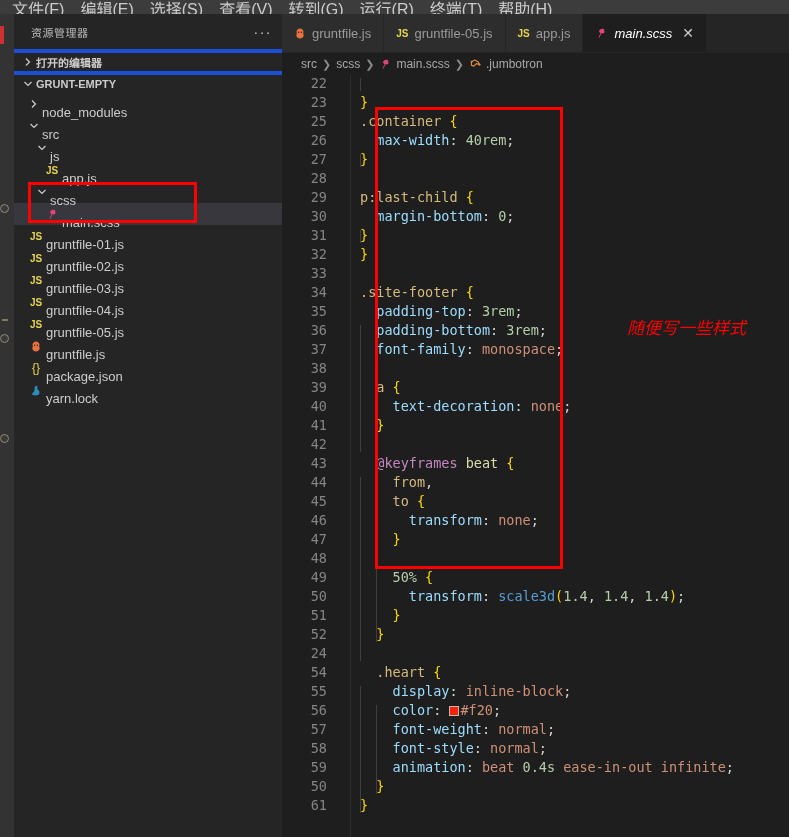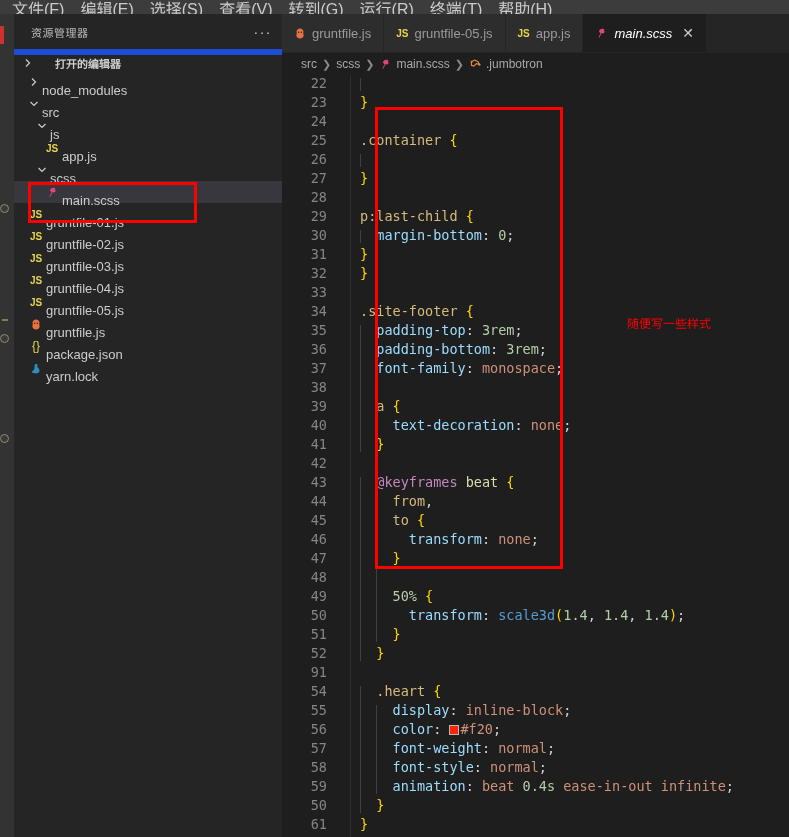--- a/index.html
+++ b/index.html
@@ -74,21 +74,21 @@
     line-height: 8px; cursor: pointer;
   }
   .section-header {
     height: 22px;
     display: flex; align-items: center;
     padding-left: 6px;
     color: #cccccc;
     font-size: 11px;
     font-weight: bold;
   }
-  .section-header.bordered { border-top: 6px solid #1d4ed8; gap: 19px; }
+  .section-header.bordered { border-top: 4px solid #1d4ed8; }
   .chev {
     width: 16px; height: 16px;
     display: inline-flex; align-items: center; justify-content: center;
     flex: 0 0 16px;
   }
   .chev svg { display: block; }
 
   .tree { position: relative; }
   .tree-row {
     height: 22px;
@@ -224,23 +224,24 @@
     width: 10px; height: 10px;
     background: #ff2200;
     border: 1px solid #bbbbbb;
     vertical-align: -1px;
     margin-right: 1px;
   }
 
   .annotation {
     position: absolute;
     color: #fe0000;
-    font-size: 12px;
+    font-size: 17px;
     font-family: "DejaVu Sans", sans-serif;
     white-space: nowrap;
+    font-style: italic;
   }
 </style>
 </head>
 <body>
 
 <div class="menubar">
   <div class="menu-item">文件(F)</div>
   <div class="menu-item">编辑(E)</div>
   <div class="menu-item">选择(S)</div>
   <div class="menu-item">查看(V)</div>
@@ -267,20 +268,28 @@
 
   <div class="section-header bordered">
     <span class="chev">
       <svg width="10" height="10" viewBox="0 0 10 10">
           <path d="M3 1.5 L6.5 5 L3 8.5" stroke="#cccccc" stroke-width="1.2" fill="none"></path>
         </svg>
     </span>
     <span>打开的编辑器</span>
   </div>
 
+  <div class="section-header bordered">
+    <span class="chev">
+      <svg width="10" height="10" viewBox="0 0 10 10">
+          <path d="M1.5 3 L5 6.5 L8.5 3" stroke="#cccccc" stroke-width="1.2" fill="none"></path>
+        </svg>
+    </span>
+    <span>GRUNT-EMPTY</span>
+  </div>
 
   <div class="tree" id="file-tree">
       <div class="tree-row">
         <span style="flex: 0 0 12px;"></span>
         <span class="chev">
           <svg width="10" height="10" viewBox="0 0 10 10">
             <path d="M3 1.5 L6.5 5 L3 8.5" stroke="#cccccc" stroke-width="1.2" fill="none"></path>
           </svg>
         </span>
         <span class="tree-label">node_modules</span>
@@ -433,23 +442,22 @@
         </svg>
       </span>
       <span>.jumbotron</span>
     </div>
 
   <div class="code-area">
     <div class="gutter-rule"></div>
     <div id="code-lines">
         <div class="code-line"><span class="lineno">22</span></div>
         <div class="code-line"><span class="lineno">23</span><span class="code-text"><span class="t-brace">}</span></span></div>
-        <div class="code-line"><span class="lineno">24</span><span class="code-text"></span></div>
         <div class="code-line"><span class="lineno">25</span><span class="code-text"><span class="t-sel">.container </span><span class="t-brace">{</span></span></div>
-        <div class="code-line"><span class="lineno">26</span></div>
+        <div class="code-line"><span class="lineno">26</span><span class="code-text"><span class="t-punc">  </span><span class="t-prop">max-width</span><span class="t-punc">: </span><span class="t-num">40rem</span><span class="t-punc">;</span></span></div>
         <div class="code-line"><span class="lineno">27</span><span class="code-text"><span class="t-brace">}</span></span></div>
         <div class="code-line"><span class="lineno">28</span><span class="code-text"></span></div>
         <div class="code-line"><span class="lineno">29</span><span class="code-text"><span class="t-sel">p</span><span class="t-sel">:last-child </span><span class="t-brace">{</span></span></div>
         <div class="code-line"><span class="lineno">30</span><span class="code-text"><span class="t-punc">  </span><span class="t-prop">margin-bottom</span><span class="t-punc">: </span><span class="t-num">0</span><span class="t-punc">;</span></span></div>
         <div class="code-line"><span class="lineno">31</span><span class="code-text"><span class="t-brace">}</span></span></div>
         <div class="code-line"><span class="lineno">32</span><span class="code-text"><span class="t-brace">}</span></span></div>
         <div class="code-line"><span class="lineno">33</span><span class="code-text"></span></div>
         <div class="code-line"><span class="lineno">34</span><span class="code-text"><span class="t-sel">.site-footer </span><span class="t-brace">{</span></span></div>
         <div class="code-line"><span class="lineno">35</span><span class="code-text"><span class="t-punc">  </span><span class="t-prop">padding-top</span><span class="t-punc">: </span><span class="t-num">3rem</span><span class="t-punc">;</span></span></div>
         <div class="code-line"><span class="lineno">36</span><span class="code-text"><span class="t-punc">  </span><span class="t-prop">padding-bottom</span><span class="t-punc">: </span><span class="t-num">3rem</span><span class="t-punc">;</span></span></div>
@@ -462,21 +470,21 @@
         <div class="code-line"><span class="lineno">43</span><span class="code-text"><span class="t-punc">  </span><span class="t-at">@keyframes </span><span class="t-fn">beat </span><span class="t-brace">{</span></span></div>
         <div class="code-line"><span class="lineno">44</span><span class="code-text"><span class="t-punc">    </span><span class="t-sel">from</span><span class="t-punc">,</span></span></div>
         <div class="code-line"><span class="lineno">45</span><span class="code-text"><span class="t-punc">    </span><span class="t-sel">to </span><span class="t-brace">{</span></span></div>
         <div class="code-line"><span class="lineno">46</span><span class="code-text"><span class="t-punc">      </span><span class="t-prop">transform</span><span class="t-punc">: </span><span class="t-val">none</span><span class="t-punc">;</span></span></div>
         <div class="code-line"><span class="lineno">47</span><span class="code-text"><span class="t-punc">    </span><span class="t-brace">}</span></span></div>
         <div class="code-line"><span class="lineno">48</span><span class="code-text"></span></div>
         <div class="code-line"><span class="lineno">49</span><span class="code-text"><span class="t-punc">    </span><span class="t-num">50%</span><span class="t-punc"> </span><span class="t-brace">{</span></span></div>
         <div class="code-line"><span class="lineno">50</span><span class="code-text"><span class="t-punc">      </span><span class="t-prop">transform</span><span class="t-punc">: </span><span class="t-kw">scale3d</span><span class="t-brace">(</span><span class="t-num">1.4</span><span class="t-punc">, </span><span class="t-num">1.4</span><span class="t-punc">, </span><span class="t-num">1.4</span><span class="t-brace">)</span><span class="t-punc">;</span></span></div>
         <div class="code-line"><span class="lineno">51</span><span class="code-text"><span class="t-punc">    </span><span class="t-brace">}</span></span></div>
         <div class="code-line"><span class="lineno">52</span><span class="code-text"><span class="t-punc">  </span><span class="t-brace">}</span></span></div>
-        <div class="code-line"><span class="lineno">91</span><span class="code-text"></span></div>
+        <div class="code-line"><span class="lineno">24</span><span class="code-text"></span></div>
         <div class="code-line"><span class="lineno">54</span><span class="code-text"><span class="t-punc">  </span><span class="t-sel">.heart </span><span class="t-brace">{</span></span></div>
         <div class="code-line"><span class="lineno">55</span><span class="code-text"><span class="t-punc">    </span><span class="t-prop">display</span><span class="t-punc">: </span><span class="t-val">inline-block</span><span class="t-punc">;</span></span></div>
         <div class="code-line"><span class="lineno">56</span><span class="code-text"><span class="t-punc">    </span><span class="t-prop">color</span><span class="t-punc">: </span><span class="color-swatch" style="background: rgb(255, 34, 0);"></span><span class="t-val">#f20</span><span class="t-punc">;</span></span></div>
         <div class="code-line"><span class="lineno">57</span><span class="code-text"><span class="t-punc">    </span><span class="t-prop">font-weight</span><span class="t-punc">: </span><span class="t-val">normal</span><span class="t-punc">;</span></span></div>
         <div class="code-line"><span class="lineno">58</span><span class="code-text"><span class="t-punc">    </span><span class="t-prop">font-style</span><span class="t-punc">: </span><span class="t-val">normal</span><span class="t-punc">;</span></span></div>
         <div class="code-line"><span class="lineno">59</span><span class="code-text"><span class="t-punc">    </span><span class="t-prop">animation</span><span class="t-punc">: </span><span class="t-val">beat </span><span class="t-num">0.4s</span><span class="t-punc"> </span><span class="t-val">ease-in-out </span><span class="t-val">infinite</span><span class="t-punc">;</span></span></div>
         <div class="code-line"><span class="lineno">50</span><span class="code-text"><span class="t-punc">  </span><span class="t-brace">}</span></span></div>
         <div class="code-line"><span class="lineno">61</span><span class="code-text"><span class="t-brace">}</span></span></div>
       </div>
 

